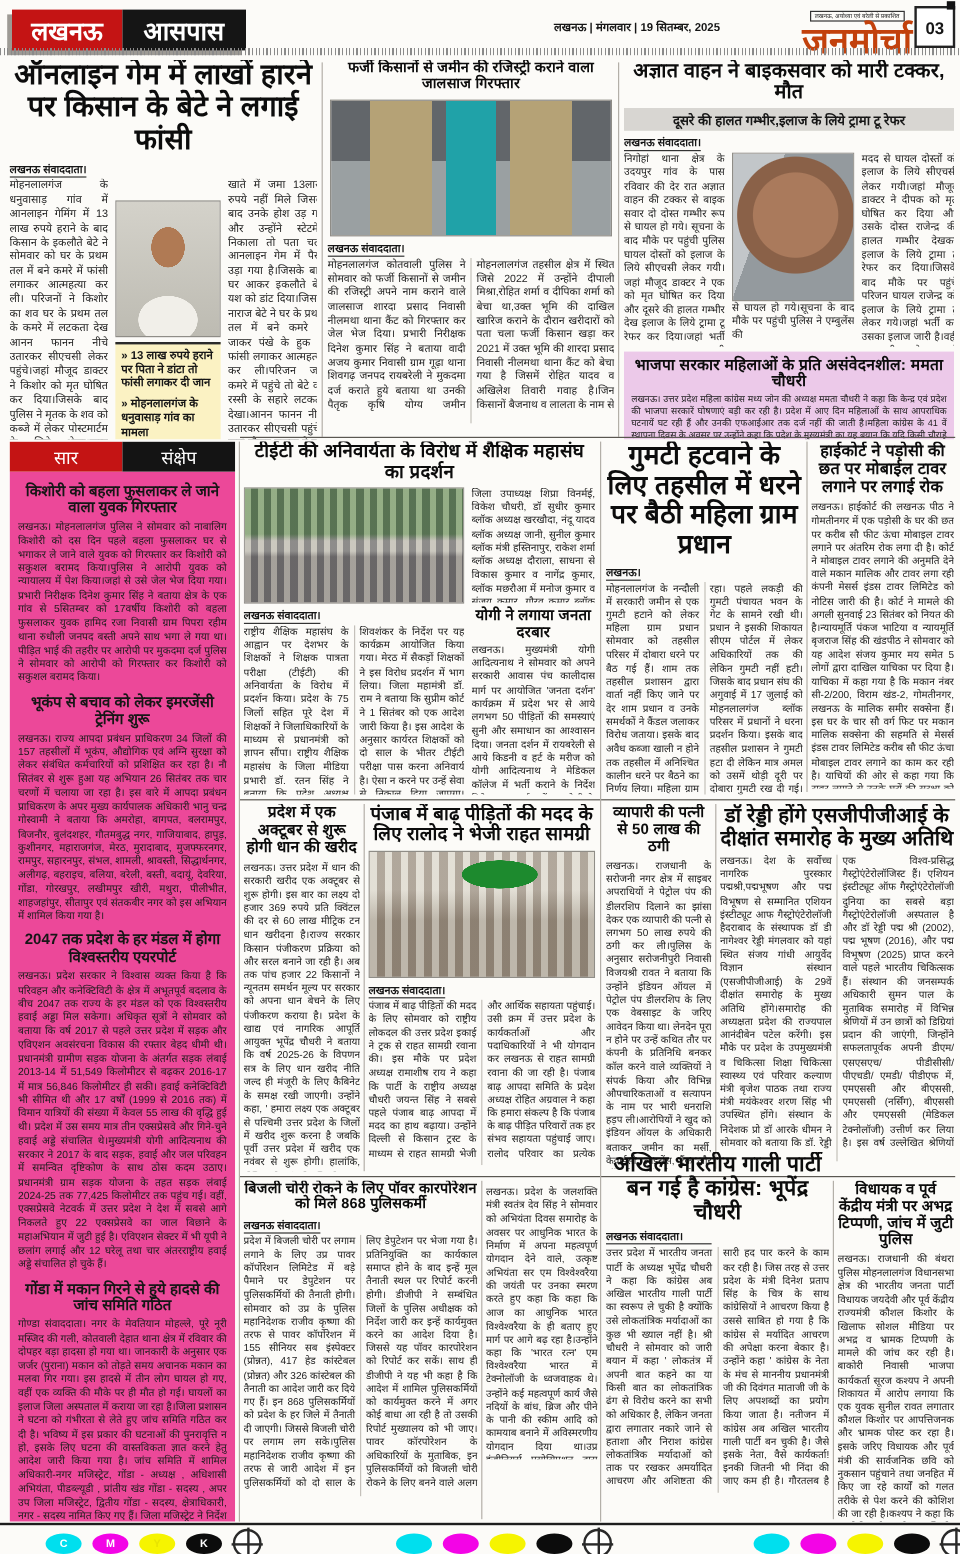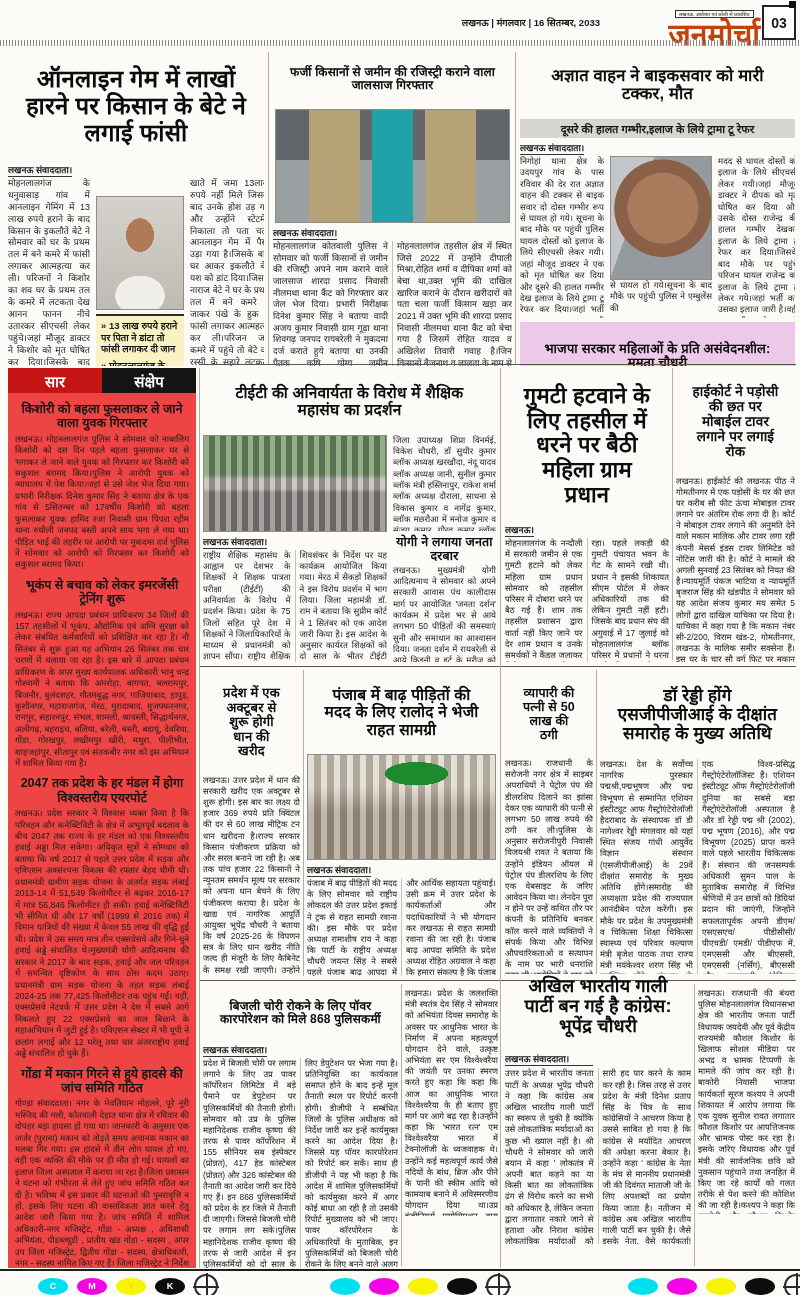--- a/index.html
+++ b/index.html
@@ -1,19 +1,19 @@
 <!DOCTYPE html>
 <html><head>
 <meta charset="utf-8">
 <style>
   html,body{margin:0;padding:0;background:#e9e7e2;}
   .page{position:relative;width:800px;height:1295px;background:#fcfbf8;margin:0 auto;
         font-family:"Liberation Sans","DejaVu Sans",sans-serif;color:#161616;overflow:hidden;}
   .abs{position:absolute;overflow:hidden;}
-  .hl{font-weight:bold;text-align:center;line-height:1.12;margin:16px;color:#0c0c0c;letter-spacing:.2px;}
+  .hl{font-weight:bold;text-align:center;line-height:1.12;margin:0;color:#0c0c0c;letter-spacing:.2px;}
   .dl{font-size:9px;font-weight:bold;margin:3px 0 2px;}
   .dl u{text-decoration:none;border-bottom:1px solid #333;padding-bottom:1px;}
   .body{font-size:9px;line-height:1.33;text-align:justify;color:#1c1c1c;overflow:hidden;}
   .cols2{column-count:2;column-gap:9px;column-rule:1px solid #c4c0ba;column-fill:auto;height:100%;}
   .row{display:flex;gap:6px;}
   .photo{background:#b9b9b2;border:1px solid #8f8d87;}
   .vrule{position:absolute;width:1px;background:#b3afa8;}
   .hrule{position:absolute;height:1px;background:#5a5751;}
   
   .mastbox{position:absolute;left:10px;top:8px;display:flex;box-shadow:-4px 4px 0 #9d9a94;}
@@ -26,25 +26,25 @@
   .logo .nm{font-size:30px;font-weight:bold;line-height:1;color:#c2410c;}
   .pagebox{position:absolute;right:4px;top:5px;width:30px;height:31px;border:2px solid #222;
            font-size:14px;font-weight:bold;display:flex;align-items:center;justify-content:center;background:#fff;}
   .pagebox:after{content:"";position:absolute;right:-2px;top:-6px;width:7px;height:7px;background:#111;}
   .datetop{position:absolute;right:200px;top:16px;font-size:9.5px;font-weight:bold;white-space:nowrap;}
   
   .ybox{background:#fbf2c3;border-top:2px solid #2a2a2a;padding:4px 5px;margin:4px 0;}
   .ybox .it{font-size:9.5px;font-weight:bold;line-height:1.25;margin-bottom:5px;text-align:left;}
   .pinkbox{background:#ecc9e9;padding:4px 6px;}
   .graybar{background:#d8d6d2;font-weight:bold;text-align:center;font-size:11px;padding:2px 0;margin-top:3px;}
-  .digest{background:#ef4444;}
+  .digest{background:#ec4899;}
   .digest .dhl{font-size:12.5px;font-weight:bold;text-align:center;margin:7px 0 3px;line-height:1.15;}
   .digest .body{font-size:8.6px;}
   .dighead{display:flex;height:25px;}
-  .dighead div{flex:1;color:#fff;font-size:15px;font-weight:bold;display:flex;align-items:center;justify-content:center;}
+  .dighead div{flex:1;color:#fff;font-size:15px;font-weight:normal;display:flex;align-items:center;justify-content:center;}
   .dighead .r{background:#c41414;}
   .dighead .k{background:#141414;}
   
   .ph-boy{background:radial-gradient(ellipse 42% 26% at 50% 88%,#f1efe9 0 68%,transparent 69%),
           radial-gradient(ellipse 26% 24% at 50% 34%,#b07a54 0 62%,transparent 63%),
           linear-gradient(#d4d2ca,#bdbbb2);}
   .ph-police{background:linear-gradient(90deg,transparent 0 14%,#b5a276 14% 36%,transparent 36% 41%,#20a2a8 41% 59%,transparent 59% 64%,#b5a276 64% 86%,transparent 86%),
              linear-gradient(#62666a 0 45%,#9aa0a2 45% 100%);}
   .ph-face{background:radial-gradient(circle at 52% 42%,#aa7a5c 0 40%,#8a6148 41% 55%,transparent 56%),
            linear-gradient(110deg,#c2c6c9 0 30%,#949a9e 30% 100%);}
@@ -61,21 +61,25 @@
        color:#fff;font-size:9px;font-weight:bold;}
   .reg{width:20px;height:20px;border:2px solid #2a2a2a;border-radius:50%;position:relative;background:#fff;}
   .reg:before{content:"";position:absolute;left:50%;top:-3px;bottom:-3px;width:1.5px;background:#2a2a2a;}
   .reg:after{content:"";position:absolute;top:50%;left:-3px;right:-3px;height:1.5px;background:#2a2a2a;}
 </style>
 </head>
 <body>
 
 <div class="page">
 
-  <div class="datetop">लखनऊ | मंगलवार | 16 सितम्बर, 2033</div>
+  <div class="mastbox">
+    <div class="red">लखनऊ</div>
+    <div class="blk">आसपास</div>
+  </div>
+  <div class="datetop">लखनऊ | मंगलवार | 19 सितम्बर, 2025</div>
   <div class="logo">
     <div class="tag">लखनऊ, अयोध्या एवं बरेली से प्रकाशित</div>
     <div class="nm">जनमोर्चा</div>
   </div>
   <div class="pagebox">03</div>
   <div class="dotrule"></div>
 
   <article class="abs" style="left:8px;top:50px;width:256px;height:316px;">
     <h1 class="hl" style="font-size:24px;">ऑनलाइन गेम में लाखों हारने पर किसान के बेटे ने लगाई फांसी</h1>
     <div class="dl"><u>लखनऊ संवाददाता।</u></div>
@@ -225,20 +229,21 @@
 
   <article class="abs" style="left:505px;top:960px;width:186px;height:284px;">
     <h1 class="hl" style="font-size:18px;">अखिल भारतीय गाली पार्टी बन गई है कांग्रेस: भूपेंद्र चौधरी</h1>
     <div class="dl" style="border-bottom:1px solid #333;width:88px;">लखनऊ संवाददाता।</div>
     <div class="body cols2" style="height:208px;font-size:8.4px;">उत्तर प्रदेश में भारतीय जनता पार्टी के अध्यक्ष भूपेंद्र चौधरी ने कहा कि कांग्रेस अब अखिल भारतीय गाली पार्टी का स्वरूप ले चुकी है क्योंकि उसे लोकतांत्रिक मर्यादाओं का कुछ भी ख्याल नहीं है। श्री चौधरी ने सोमवार को जारी बयान में कहा ' लोकतंत्र में अपनी बात कहने का या किसी बात का लोकतांत्रिक ढंग से विरोध करने का सभी को अधिकार है, लेकिन जनता द्वारा लगातार नकारे जाने से हताशा और निराश कांग्रेस लोकतांत्रिक मर्यादाओं को ताक पर रखकर अमर्यादित आचरण और अशिष्टता की सारी हद पार करने के काम कर रही है। जिस तरह से उत्तर प्रदेश के मंत्री दिनेश प्रताप सिंह के चित्र के साथ कांग्रेसियों ने आचरण किया है उससे साबित हो गया है कि कांग्रेस से मर्यादित आचरण की अपेक्षा करना बेकार है। उन्होंने कहा ' कांग्रेस के नेता के मंच से माननीय प्रधानमंत्री जी की दिवंगत माताजी जी के लिए अपशब्दों का प्रयोग किया जाता है। नतीजन में कांग्रेस अब अखिल भारतीय गाली पार्टी बन चुकी है। जैसे इसके नेता, वैसे कार्यकर्ता! इनकी जितनी भी निंदा की जाए कम ही है। गौरतलब है कि कांग्रेस सांसद और लोकसभा में विपक्ष के नेता राहुल गांधी का रास्ता रोकने वाले उत्तर प्रदेश के मंत्री दिनेश प्रताप सिंह का कांग्रेस कार्यकर्ताओं ने कड़ा विरोध किया है। रविवार को लखनऊ में कांग्रेस की बैठक में पायदान पर दिनेश प्रताप सिंह का फोटो चिपकाया गई जिसको लेकर भाजपा ने तीखा विरोध जताया है।</div>
   </article>
 
   <div class="vrule" style="left:694px;top:984px;height:282px;"></div>
 
   <article class="abs" style="left:698px;top:984px;width:97px;height:284px;">
+    <h1 class="hl" style="font-size:12.5px;">विधायक व पूर्व केंद्रीय मंत्री पर अभद्र टिप्पणी, जांच में जुटी पुलिस</h1>
     <div class="body" style="height:226px;font-size:8.4px;margin-top:4px;">लखनऊ। राजधानी की बंथरा पुलिस मोहनलालगंज विधानसभा क्षेत्र की भारतीय जनता पार्टी  विधायक जयदेवी और पूर्व केंद्रीय राज्यमंत्री कौशल किशोर के खिलाफ सोशल मीडिया पर अभद्र व भ्रामक टिप्पणी के मामले की  जांच कर रही है।बाकोरी निवासी भाजपा कार्यकर्ता सूरज कश्यप ने अपनी शिकायत में आरोप लगाया कि एक युवक सुनील रावत लगातार कौशल किशोर पर आपत्तिजनक और भ्रामक पोस्ट कर रहा है। इसके जरिए विधायक और पूर्व मंत्री की सार्वजनिक छवि को नुकसान पहुंचाने तथा जनहित में किए जा रहे कार्यों को गलत तरीके से पेश करने की कोशिश की जा रही है।कश्यप ने कहा कि जयदेवी और कौशल किशोर हमेशा क्षेत्र की जनता के लिए कार्यरत रहे हैं। उनके कराए गए विकास कार्य, नल्कूपों और योजनाओं को लोगों का सराहना मिली है। ऐसे में इस तरह के पोस्ट न केवल अफवाह फैलाते हैं बल्कि जनप्रतिनिधियों के प्रति जनता की भावनाओं को भी ठेस पहुंचाते हैं।</div>
   </article>
 
   <div class="marks">
     <div class="mline"></div>
     <div class="mgrp" style="left:38px;">
       <span class="dot" style="background:#00dfee;">C</span>
       <span class="dot" style="background:#f304e6;">M</span>
       <span class="dot" style="background:#f6f400;color:#e8e400;">Y</span>
       <span class="dot" style="background:#0c0c0c;">K</span>

